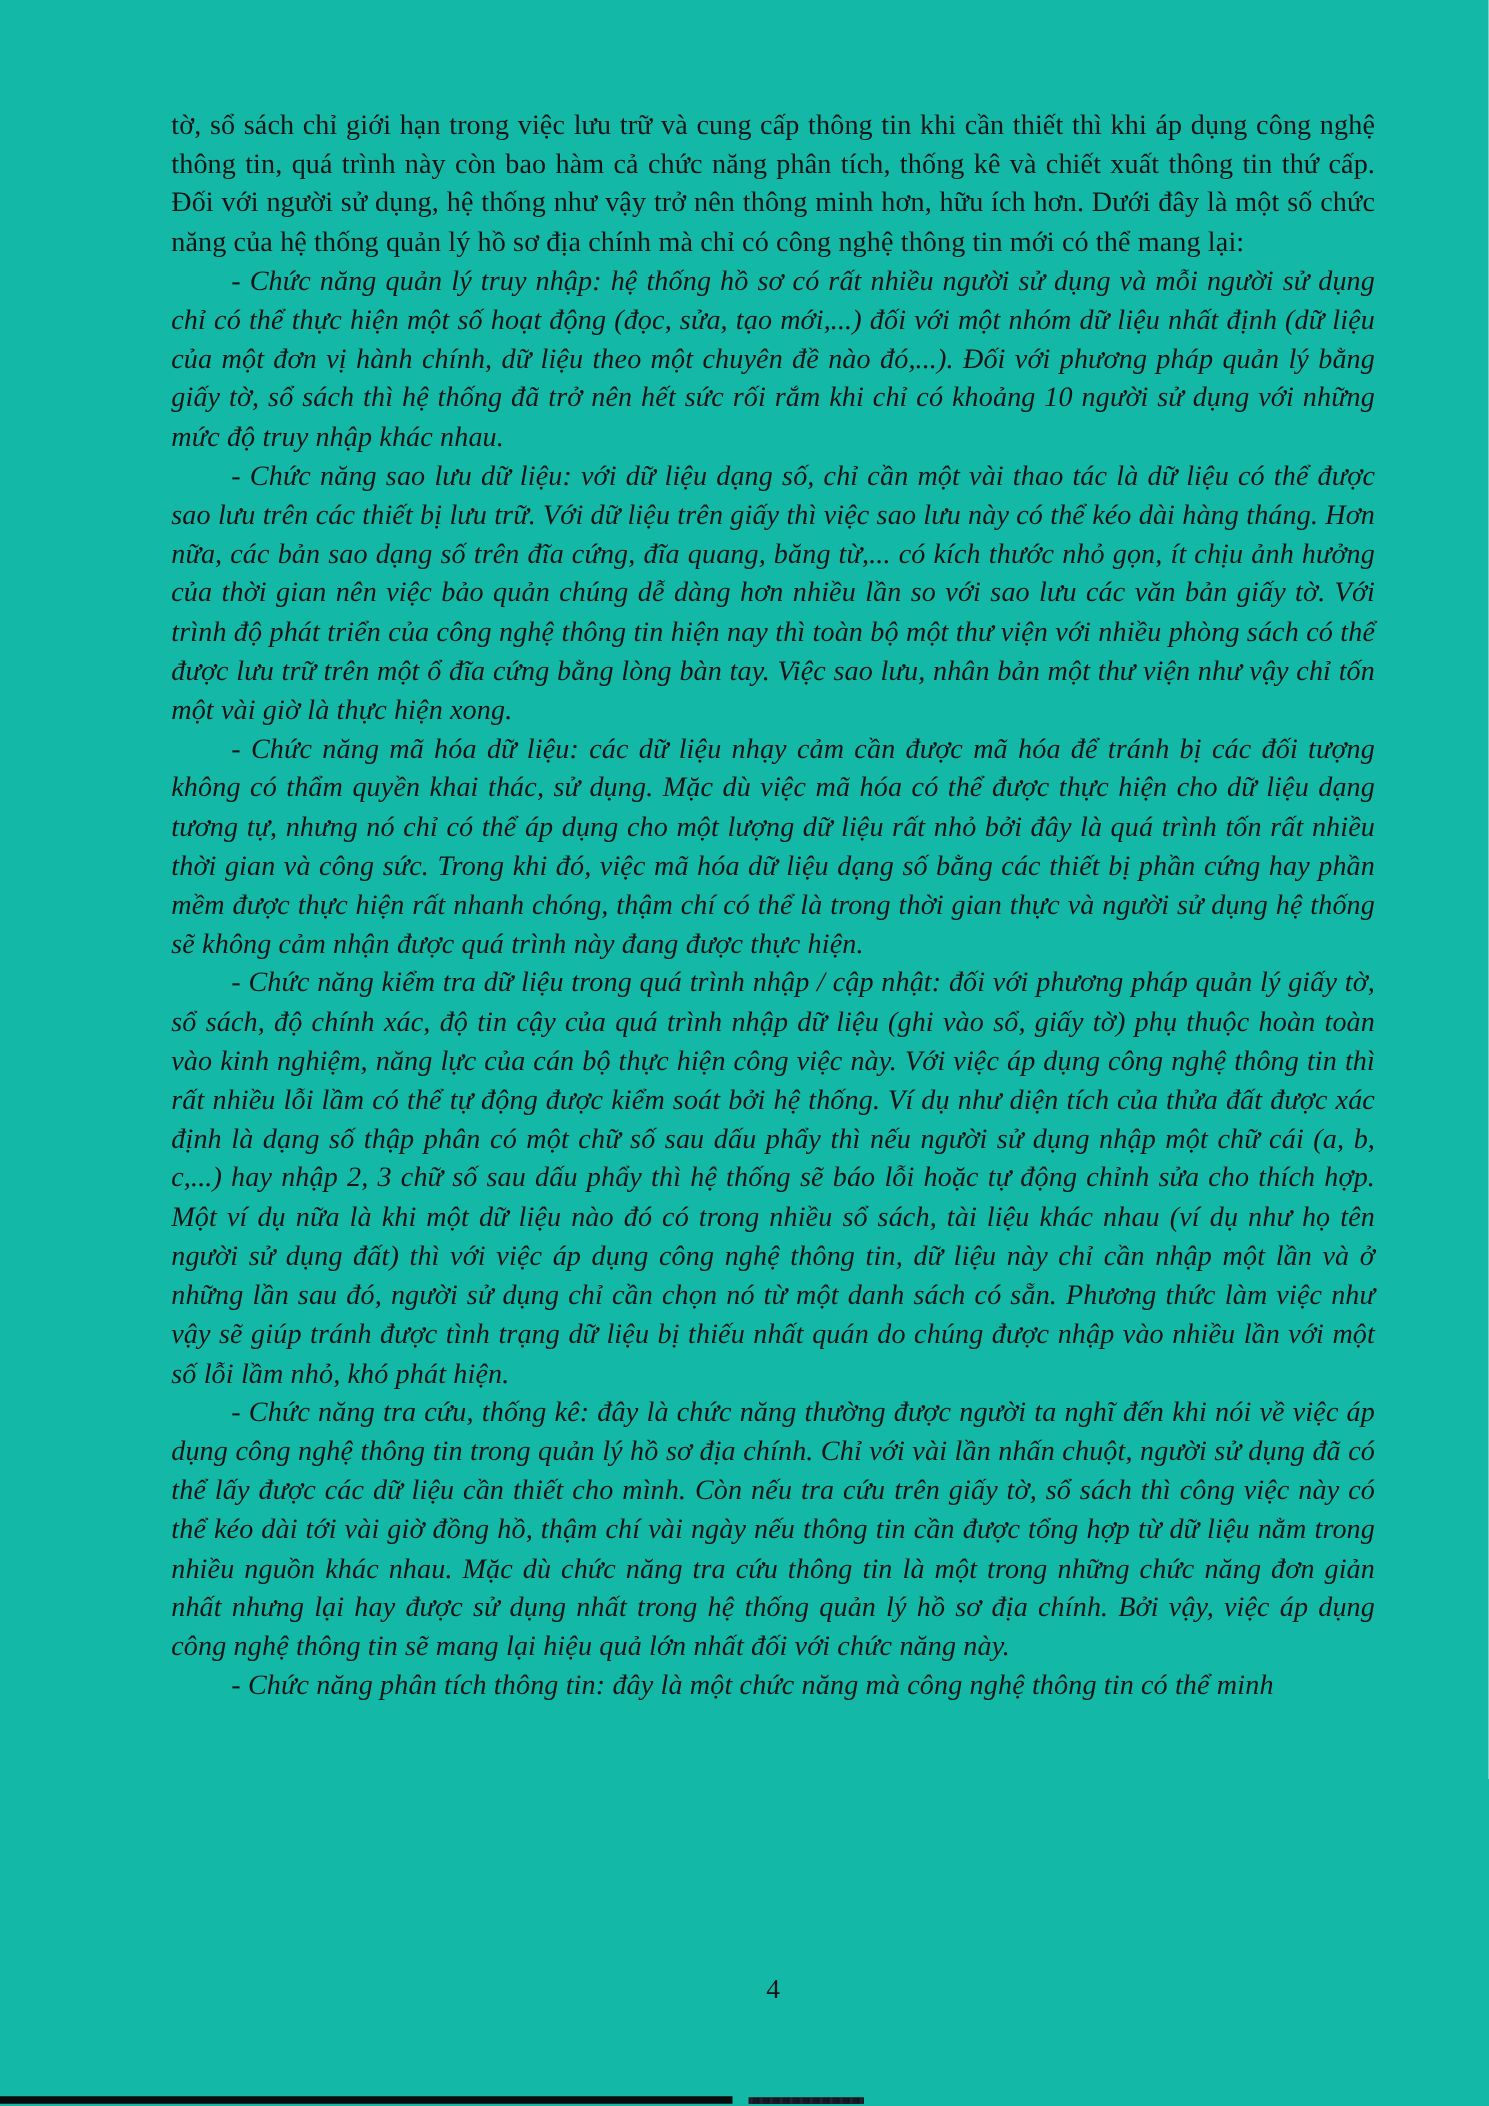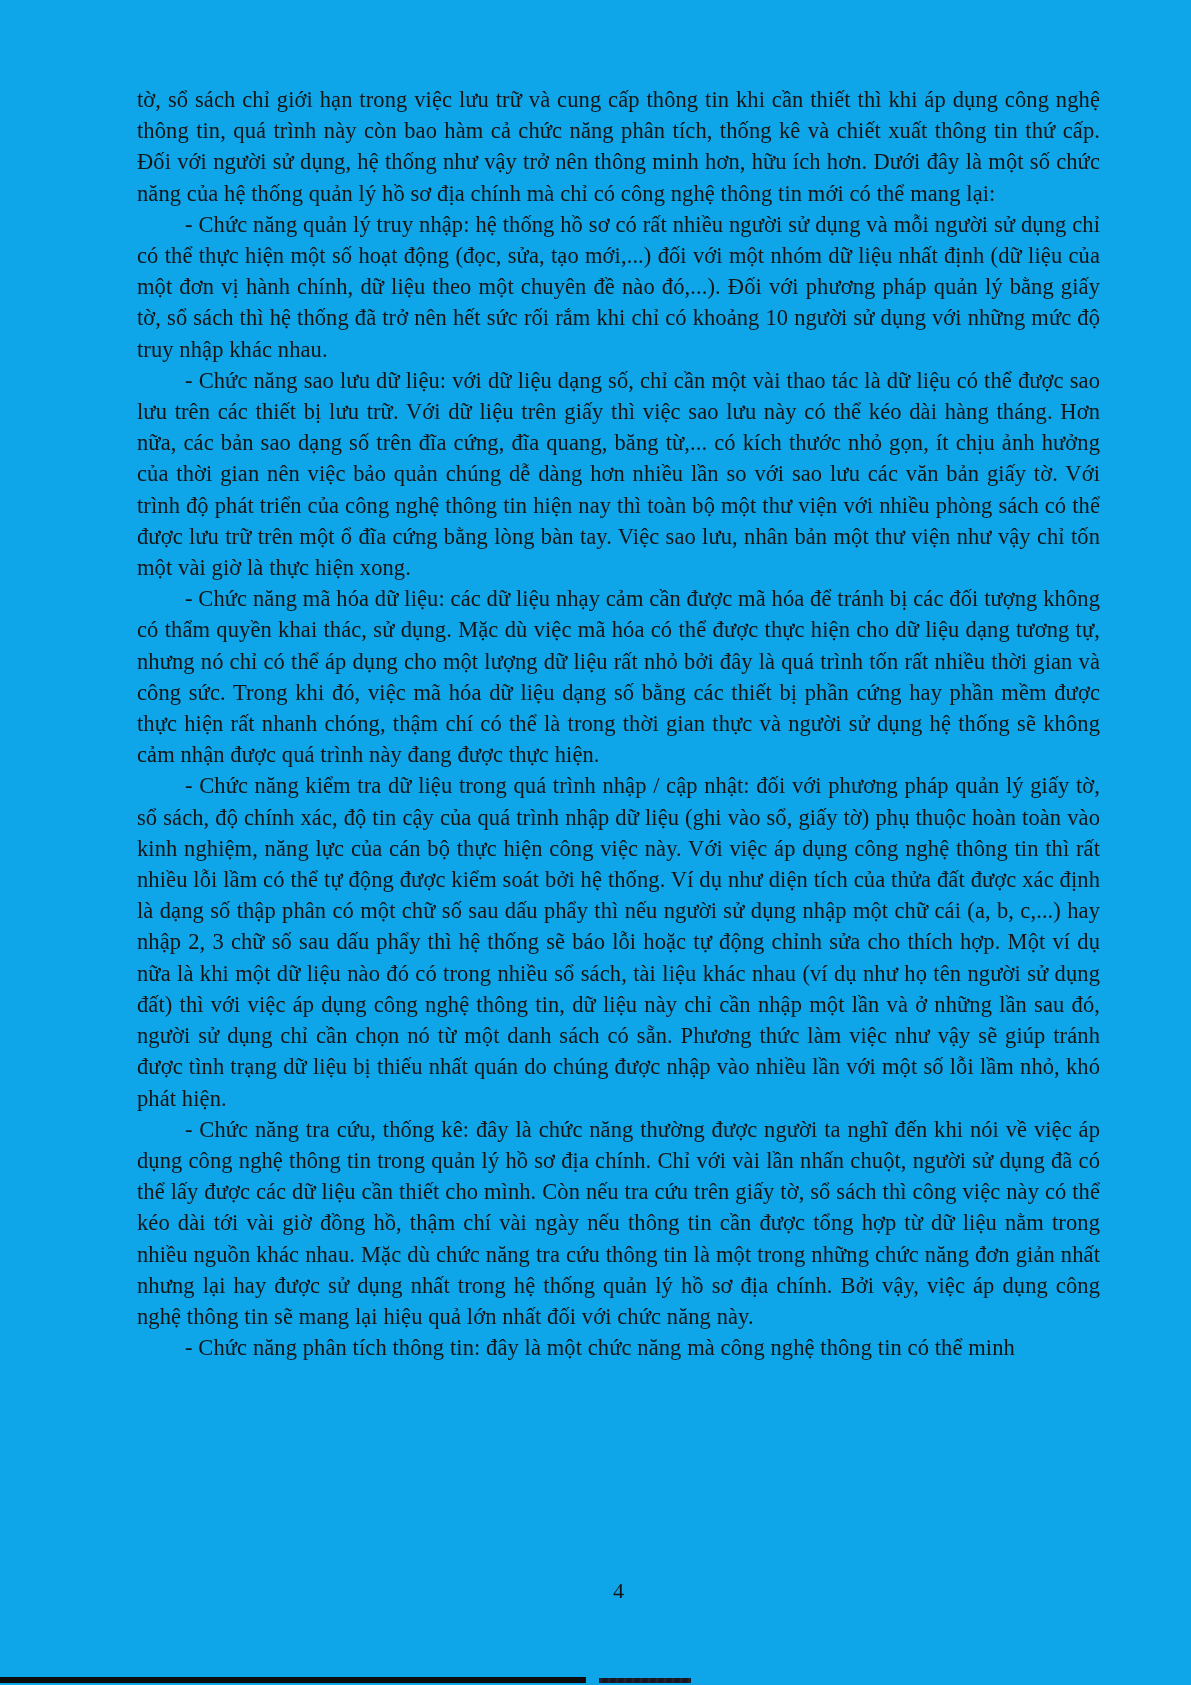--- a/index.html
+++ b/index.html
@@ -4,41 +4,42 @@
 <style>
   html, body {
     margin: 0;
     padding: 0;
     background: #ffffff;
   }
   .page {
     position: relative;
     width: 1191px;
     height: 1685px;
-    background: #0ea5e9;
+    background: #14b8a6;
     overflow: hidden;
     font-family: "Liberation Serif", "DejaVu Serif", serif;
     color: #151515;
   }
   .content {
     position: absolute;
     left: 137px;
     top: 84px;
     width: 963px;
     text-align: justify;
     font-size: 22.5px;
     line-height: 31.2px;
     letter-spacing: 0.1px;
   }
   .content p {
     margin: 0;
     padding: 0;
   }
   .content p.indent {
     text-indent: 48px;
+    font-style: italic;
   }
   .page-number {
     position: absolute;
     left: 137px;
     top: 1578px;
     width: 963px;
     text-align: center;
     font-size: 22px;
     color: #151515;
   }

